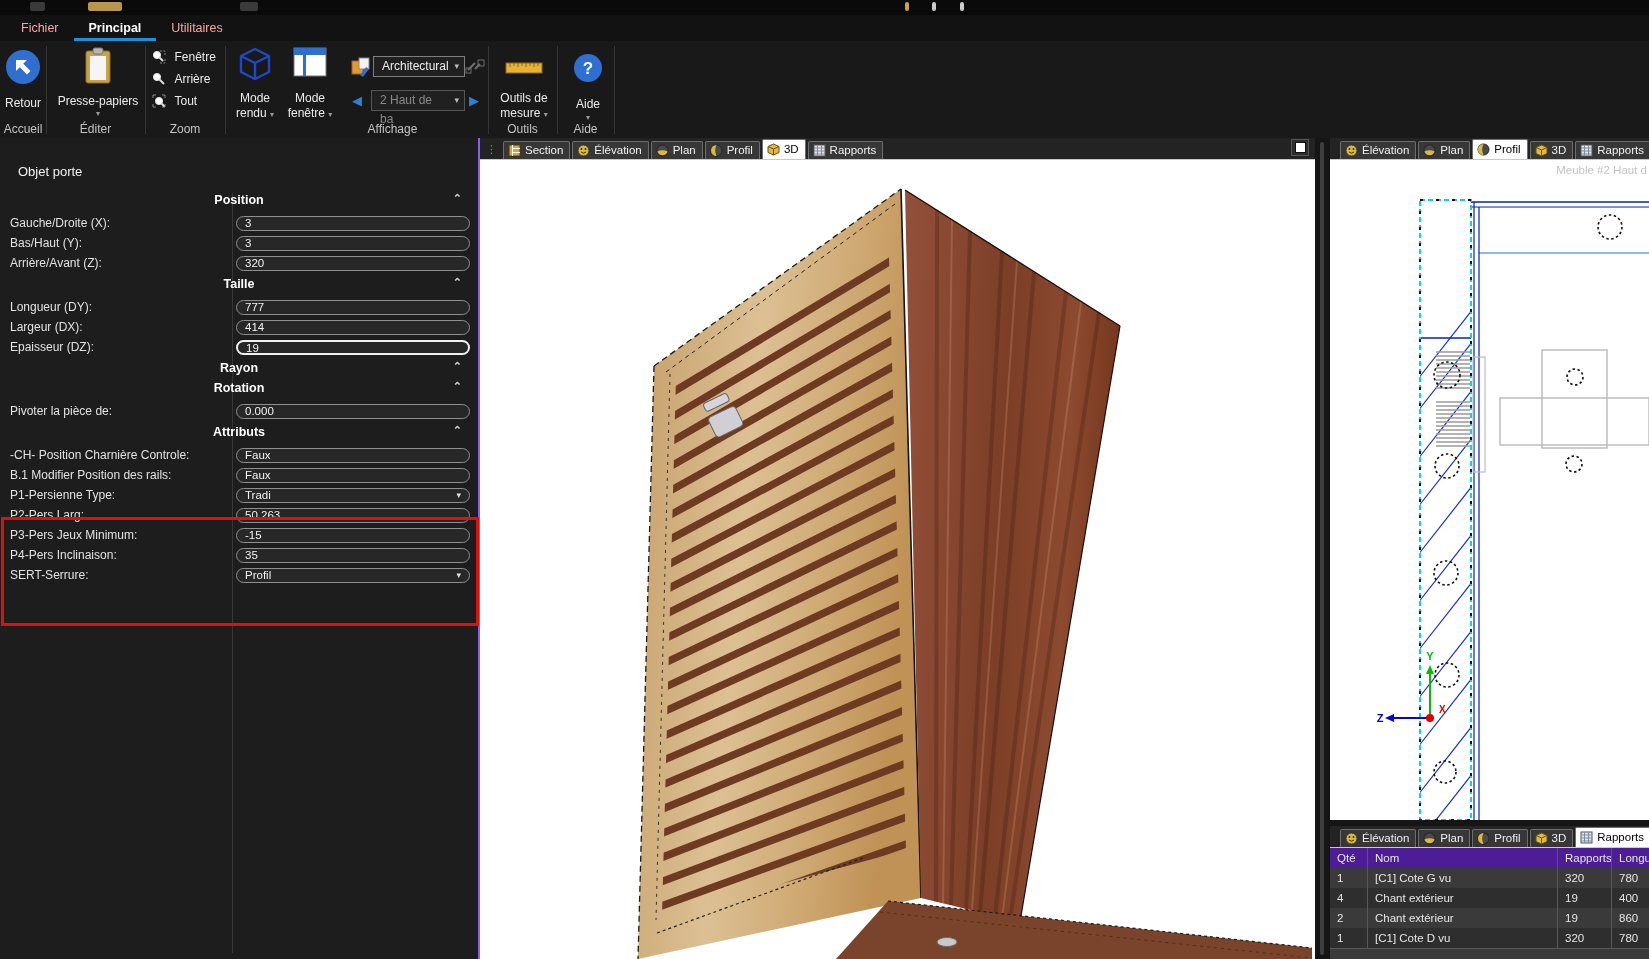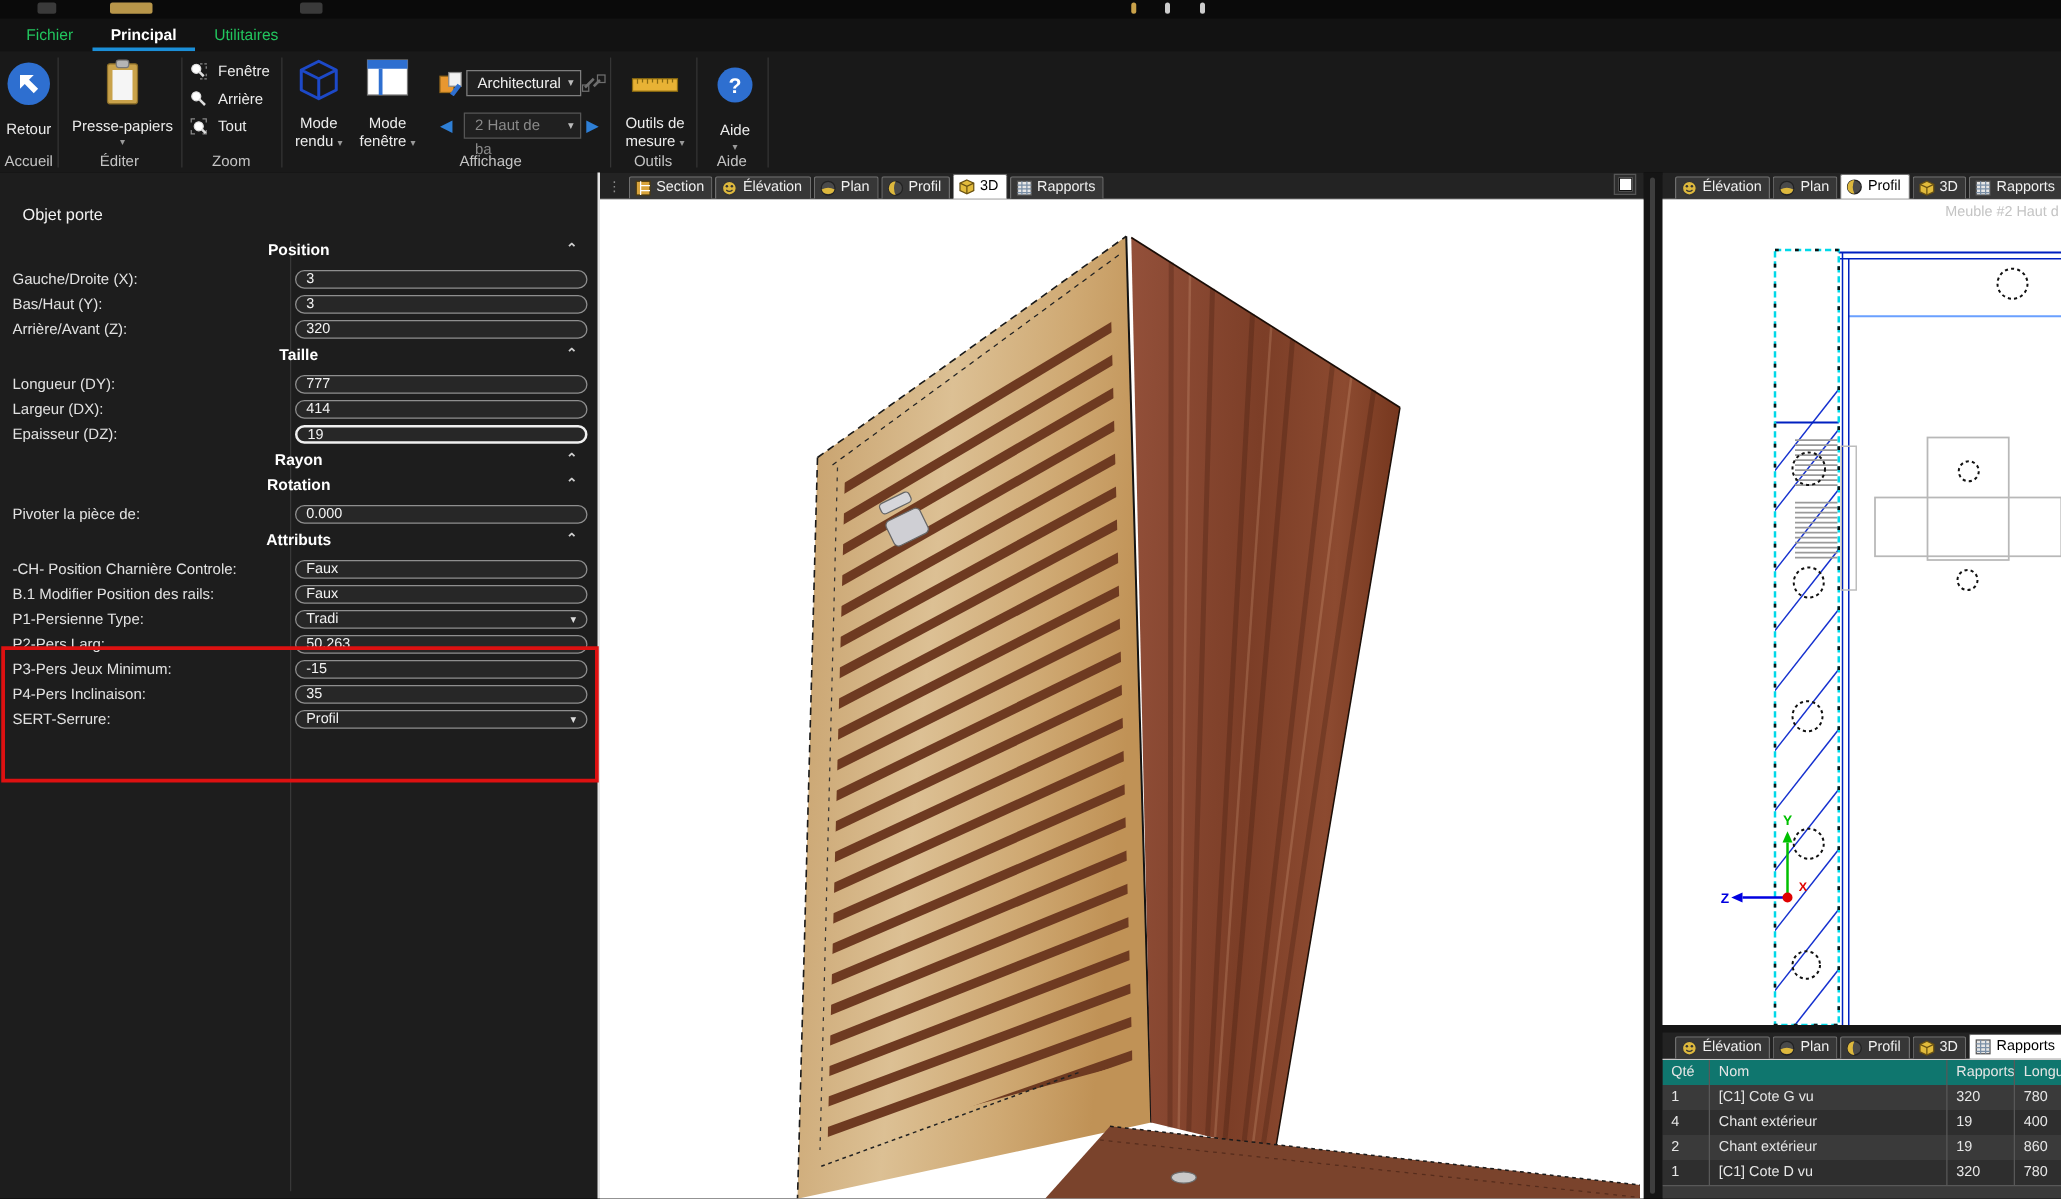--- a/index.html
+++ b/index.html
@@ -4,37 +4,37 @@
 <style>
   html,body{margin:0;padding:0;background:#000;}
   #app{position:relative;width:1649px;height:959px;background:#141414;overflow:hidden;
        font-family:"Liberation Sans",sans-serif;-webkit-font-smoothing:antialiased;}
   
   #titlebar{position:absolute;left:0;top:0;width:1649px;height:15px;background:#0a0a0a;}
   .qa-nub{position:absolute;top:2px;height:9px;border-radius:2px;}
   
   #ribbontabs{position:absolute;left:0;top:15px;width:1649px;height:26px;background:#121212;
               display:flex;align-items:stretch;padding-left:6px;}
-  .rtab{color:#22c55e;font-size:12.5px;padding:6px 15px 4px;cursor:default;}
+  .rtab{color:#fca5a5;font-size:12.5px;padding:6px 15px 4px;cursor:default;}
   .rtab.active{color:#fff;font-weight:bold;border-bottom:3px solid #1b8fd8;padding-bottom:1px;}
   
   #ribbon{position:absolute;left:0;top:41px;width:1649px;height:97px;background:#191919;
           border-bottom:2px solid #0a0a0a;}
   .gdiv{position:absolute;top:5px;bottom:4px;width:1px;background:#353535;}
   .glabel{position:absolute;bottom:2px;font-size:12px;color:#c4c4c4;text-align:center;}
   .biglabel{position:absolute;font-size:12px;color:#ececec;text-align:center;line-height:14px;}
   .ddarrow{color:#9a9a9a;font-size:8px;}
   .rsel{position:absolute;height:21px;box-sizing:border-box;background:#202020;border:1px solid #7e7e7e;
         color:#f0f0f0;font-size:12px;line-height:19px;padding:0 16px 0 8px;}
   .rsel .dd{position:absolute;right:5px;top:0;color:#bbb;font-size:9px;line-height:19px;}
   .rsel.disabled{color:#8a8a8a;border-color:#555;}
   .navarrow{position:absolute;font-size:13px;color:#2e7fd6;line-height:21px;}
   
   #leftpanel{position:absolute;left:0;top:138px;width:478px;bottom:0;background:#1d1d1d;
-             border-right:2px solid #e5e5e5;}
+             border-right:2px solid #8b5cf6;}
   #leftpanel .colsep{position:absolute;left:232px;top:55px;bottom:6px;width:1px;background:#383838;}
   .ptitle{padding:26px 0 10px 18px;color:#f2f2f2;font-size:13px;}
   .sechead{position:relative;height:15px;margin:4px 0 5px;color:#fff;font-weight:bold;
            font-size:12.5px;text-align:center;}
   .sechead .chev{position:absolute;right:16px;top:-1px;color:#cfcfcf;font-weight:bold;font-size:11px;}
   .prow{display:flex;align-items:center;height:20px;padding-left:10px;position:relative;}
   .plabel{width:226px;flex:none;font-size:12px;color:#e2e2e2;white-space:nowrap;overflow:hidden;}
   .pfield{flex:none;width:234px;height:15px;box-sizing:border-box;background:#272727;
           border:1px solid #8f8f8f;border-radius:8px;color:#f2f2f2;font-size:11.5px;
           line-height:13px;padding:0 8px;position:relative;}
@@ -57,21 +57,21 @@
   
   #centercanvas{position:absolute;left:480px;top:160px;width:835px;height:799px;background:#fff;overflow:hidden;}
   #splitter{position:absolute;left:1315px;top:138px;width:15px;height:821px;background:#151515;}
   #splitter .bar{position:absolute;left:5px;top:4px;bottom:4px;width:4px;background:#3e3e3e;border-radius:2px;}
   #rightcanvas{position:absolute;left:1330px;top:160px;width:319px;height:660px;background:#fff;overflow:hidden;}
   #rightcanvas .dtitle{position:absolute;right:2px;top:4px;color:#c4c4c4;font-size:11.5px;white-space:nowrap;}
   #rightgap{position:absolute;left:1330px;top:820px;width:319px;height:6px;background:#151515;}
   
   #reporttable{position:absolute;left:1330px;top:848px;width:319px;height:111px;background:#2e2e2e;overflow:hidden;}
   .trow{display:flex;height:20px;line-height:20px;font-size:11.5px;color:#e6e6e6;}
-  .trow.thead{background:#0f766e;justify-content:space-between;}
+  .trow.thead{background:#4c1d95;justify-content:space-between;}
   .trow.odd{background:#3a3a3a;}
   .trow.even{background:#2e2e2e;}
   .tc{padding:0 7px;box-sizing:border-box;border-right:1px solid #585858;overflow:hidden;white-space:nowrap;flex:none;}
   .c0{width:38px;}.c1{width:190px;}.c2{width:54px;}.c3{flex:1;border-right:none;}
   .partialrow{height:11px;background:#3a3a3a;border-top:1px solid #585858;}
 </style>
 </head>
 <body>
 
 <div id="app">

